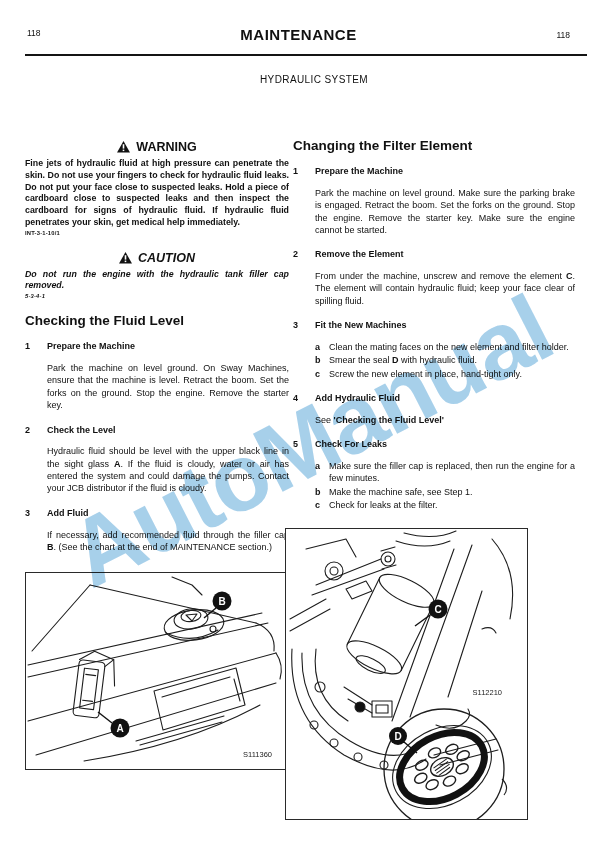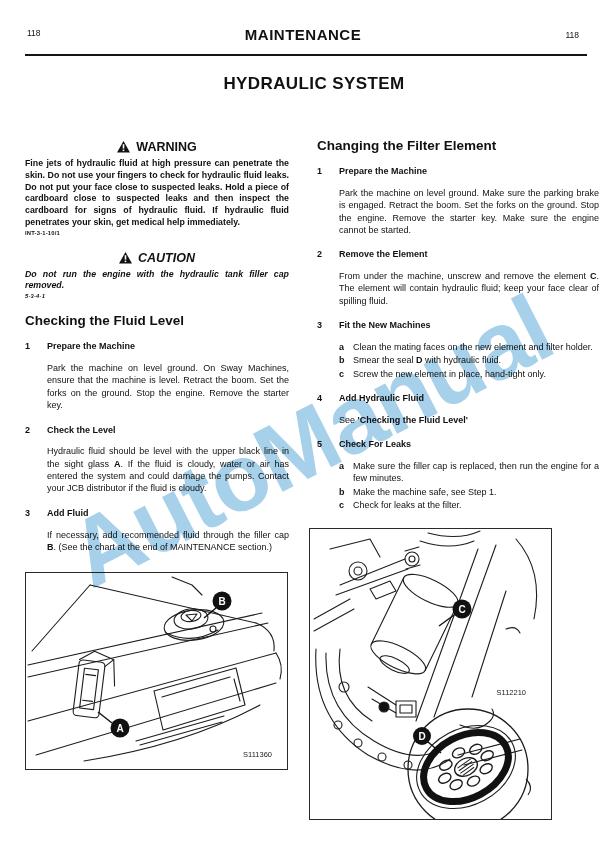--- a/index.html
+++ b/index.html
@@ -2,31 +2,31 @@
 <html><head>
 <meta charset="utf-8">
 <style>
   html,body{margin:0;padding:0;background:#e8e8e8;}
   .page{
     position:relative;width:612px;height:865px;background:#ffffff;
     font-family:"Liberation Sans",sans-serif;color:#111;overflow:hidden;
     margin:0 auto;
   }
   
-  .hdr{position:absolute;top:26px;left:25px;right:31px;height:18px;}
+  .hdr{position:absolute;top:26px;left:25px;right:40px;height:18px;}
   .hdr .pn-left{position:absolute;left:2px;top:2px;font-size:8.5px;}
   .hdr .pn-right{position:absolute;right:2px;top:4px;font-size:8.5px;}
   .hdr .title{position:absolute;left:0;right:0;text-align:center;top:0;
     font-size:15px;font-weight:bold;letter-spacing:.5px;}
   .rule{position:absolute;top:54px;left:25px;right:25px;height:0;
     border-top:2.2px solid #141414;}
   .doc-title{position:absolute;top:74px;left:0;right:0;text-align:center;
-    font-size:17px;font-weight:bold;letter-spacing:.4px;padding-left:16px;}
-  
-  .cols{position:absolute;top:136px;left:25px;right:25px;display:flex;gap:28px;}
+    font-size:10px;font-weight:normal;letter-spacing:.4px;padding-left:16px;}
+  
+  .cols{position:absolute;top:136px;left:25px;right:25px;display:flex;gap:4px;}
   .col-left{width:264px;flex:none;}
   .col-right{width:282px;flex:none;}
   
   .alert-head{display:flex;align-items:center;justify-content:center;gap:6px;
     font-size:12.5px;font-weight:bold;margin:4px 0 4px;}
   .tri{width:13px;height:12px;display:inline-block;}
   .alert-body{font-size:8.8px;font-weight:bold;line-height:1.34;text-align:justify;margin:0;}
   .code{font-size:5.8px;font-weight:bold;margin:1px 0 0;letter-spacing:.2px;}
   .caution-block{margin-top:15px;font-style:italic;}
   .sec-heading{font-size:13.5px;font-weight:bold;margin:14px 0 0;}

